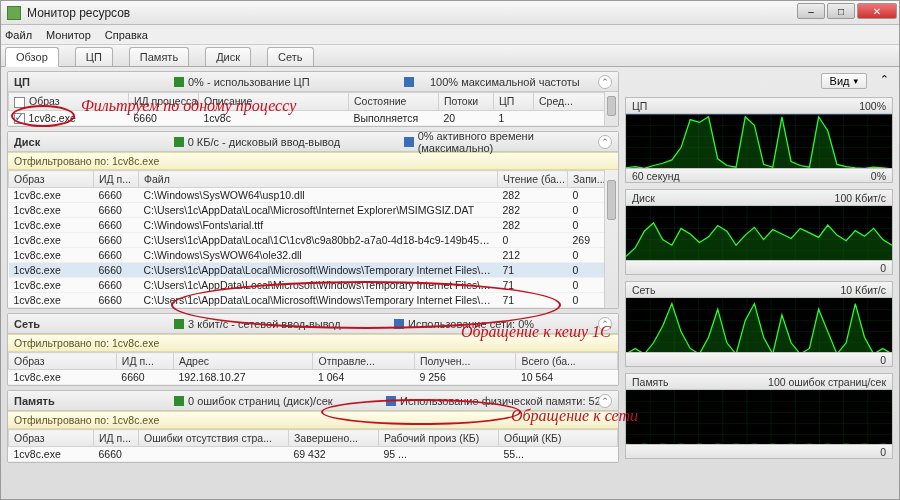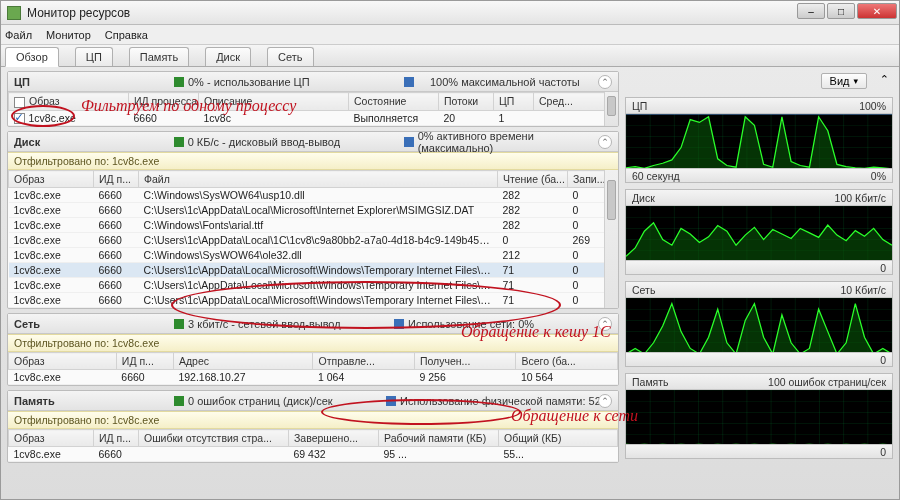--- a/index.html
+++ b/index.html
@@ -289,21 +289,21 @@
               <col style="width:90px">
               <col style="width:120px">
               <col>
             </colgroup>
           <tbody>
               <tr>
             <th>Образ</th>
             <th>ИД п...</th>
             <th>Ошибки отсутствия стра...</th>
             <th class="num">Завершено...</th>
-            <th class="num">Рабочий памяти (КБ)</th>
+            <th class="num">Рабочий произ (КБ)</th>
             <th class="num">Общий (КБ)</th>
           </tr>
           <tr>
             <td>1cv8c.exe</td>
             <td>6660</td>
             <td></td>
             <td class="num">69 432</td>
             <td class="num">95 ...</td>
             <td class="num">55...</td>
           </tr>

